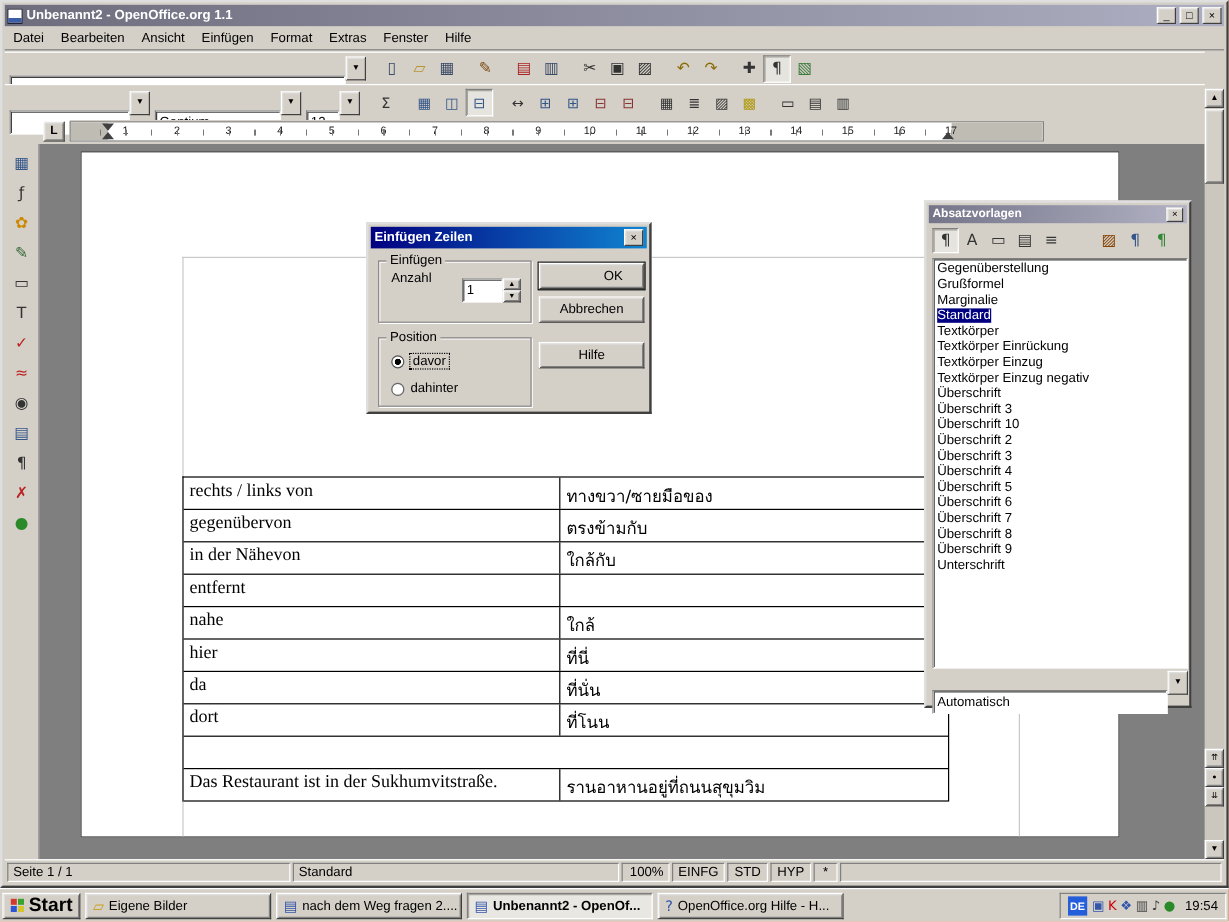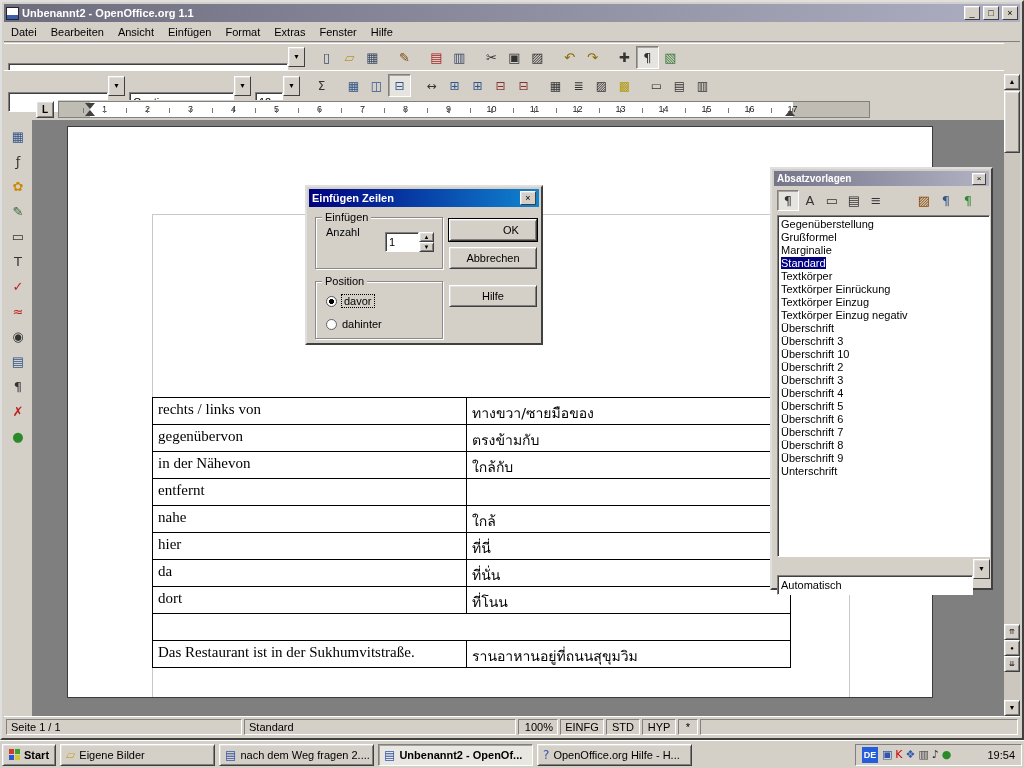--- a/index.html
+++ b/index.html
@@ -134,36 +134,36 @@
               overflow:hidden; padding-top:2px; }
   .sty-item { height:13px; line-height:13px; padding:0 3px; white-space:nowrap; }
   .sty-item span.selected { background:#000080; color:#fff; }
   .sty-combo { position:absolute; left:5px; bottom:9px; width:213px; display:flex; }
   .sty-combo input { flex:1; }
 
   
   .taskbar { position:absolute; left:0; bottom:0; width:1024px; height:28px; background:#d4d0c8;
              border-top:1px solid #fff; display:flex; align-items:center; gap:4px; padding:0 2px; }
   .startbtn { height:22px; display:flex; align-items:center; gap:4px; font-weight:bold; padding:0 6px;
-              font-family:"Liberation Sans",sans-serif; font-size:11px; }
+              font-family:"Liberation Sans",sans-serif; font-size:16px; }
   .winlogo { width:11px; height:11px; background:
       linear-gradient(#d23a2e,#d23a2e) 0 0/5px 5px no-repeat,
       linear-gradient(#3aa32e,#3aa32e) 6px 0/5px 5px no-repeat,
       linear-gradient(#2e55d2,#2e55d2) 0 6px/5px 5px no-repeat,
       linear-gradient(#d2c52e,#d2c52e) 6px 6px/5px 5px no-repeat; }
   .taskbtn { width:155px; height:22px; display:flex; align-items:center; gap:4px; padding:0 5px;
              white-space:nowrap; overflow:hidden; font-size:11px; font-family:"Liberation Sans",sans-serif; }
   .taskbtn.active { border-color:#808080 #fff #fff #808080; box-shadow:inset 1px 1px 0 #a8a49c; background:#e9e7e2; font-weight:bold; }
   .task-glyph { font-size:12px; font-family:"DejaVu Sans",sans-serif; }
   .tray { margin-left:auto; height:22px; border:1px solid; border-color:#808080 #fff #fff #808080;
           display:flex; align-items:center; gap:4px; padding:0 6px; }
   .lang { width:16px; height:16px; background:#245edb; color:#fff; font-size:9px; font-weight:bold;
           display:flex; align-items:center; justify-content:center; }
   .tray-ico { font-size:11px; font-family:"DejaVu Sans",sans-serif; line-height:1; }
-  .clock { padding-left:4px;margin-left:28px; }
+  .clock { padding-left:4px; }
 </style>
 </head>
 <body>
 
 <div id="screen">
 
   <div id="app" class="bevel-frame">
 
     <div class="titlebar">
       <span class="appicon"></span>

